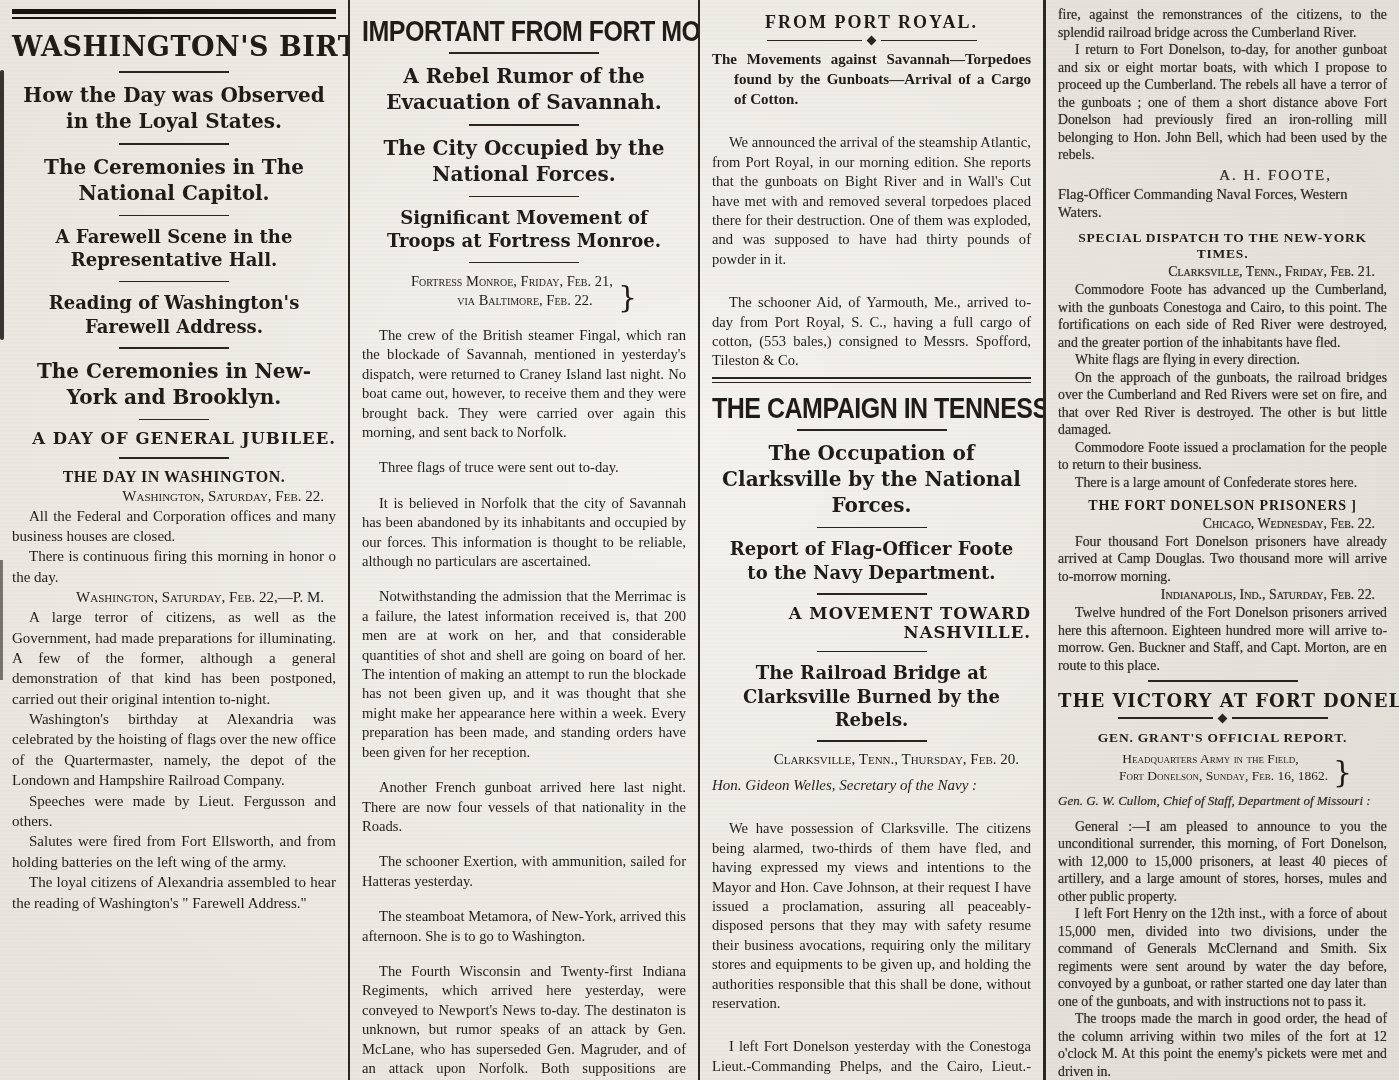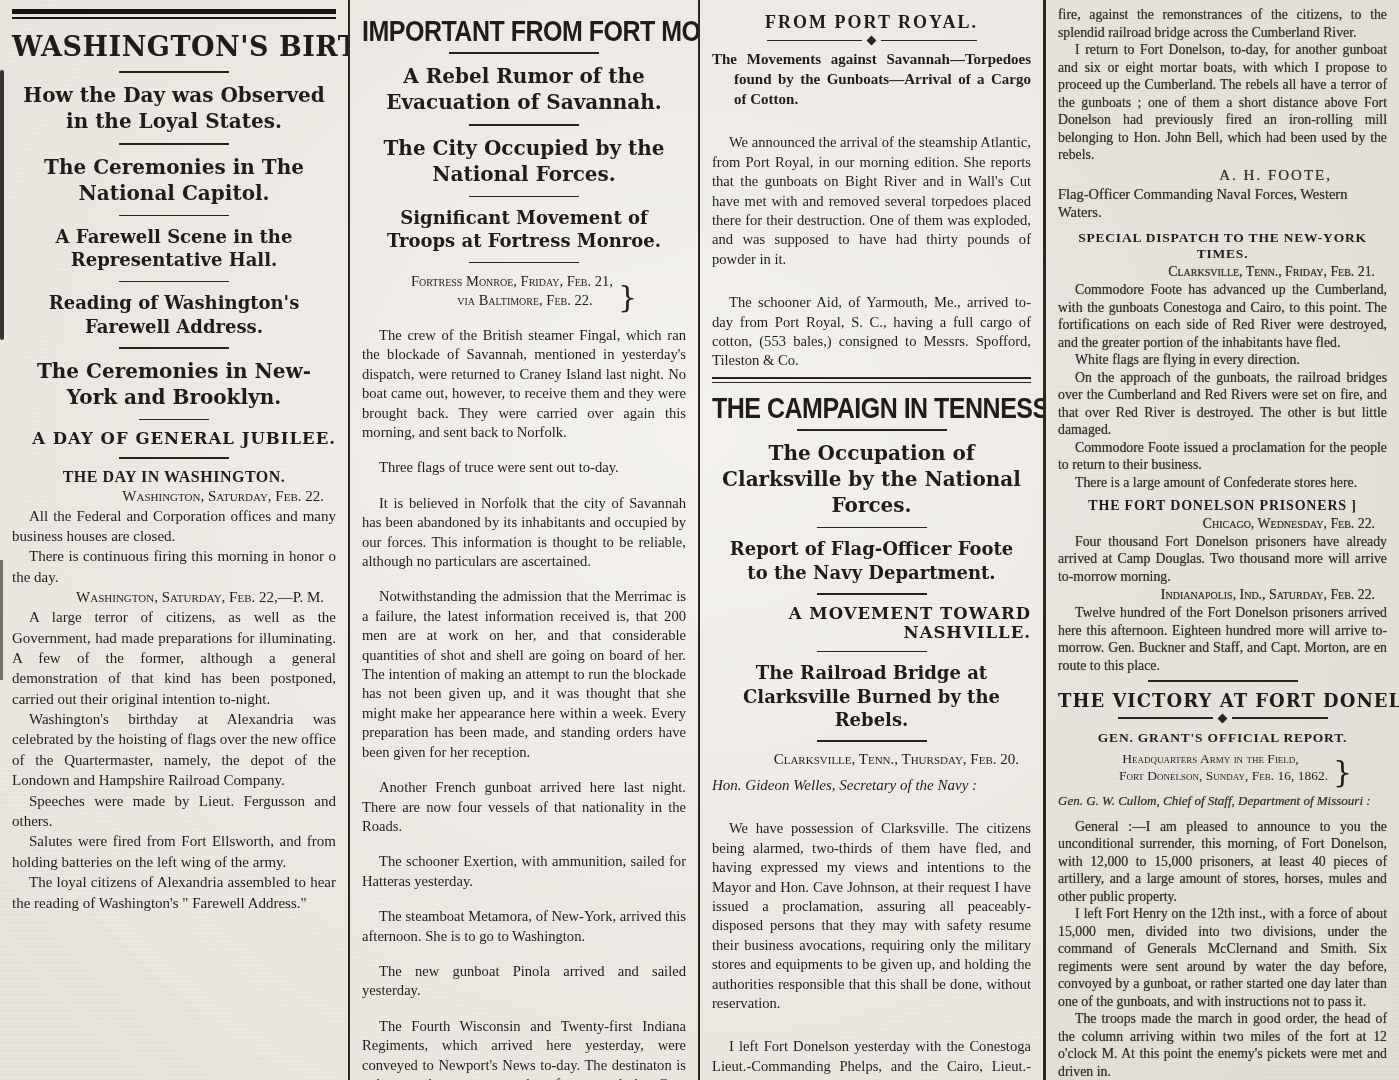--- a/index.html
+++ b/index.html
@@ -118,21 +118,20 @@
       </div>
       <div class="bd-brace">}</div>
     </div>
     <p class="para">The crew of the British steamer Fingal, which ran the blockade of Savannah, mentioned in yesterday's dispatch, were returned to Craney Island last night. No boat came out, however, to receive them and they were brought back. They were carried over again this morning, and sent back to Norfolk.</p>
     <p class="para">Three flags of truce were sent out to-day.</p>
     <p class="para">It is believed in Norfolk that the city of Savannah has been abandoned by its inhabitants and occupied by our forces. This information is thought to be reliable, although no particulars are ascertained.</p>
     <p class="para">Notwithstanding the admission that the Merrimac is a failure, the latest information received is, that 200 men are at work on her, and that considerable quantities of shot and shell are going on board of her. The intention of making an attempt to run the blockade has not been given up, and it was thought that she might make her appearance here within a week. Every preparation has been made, and standing orders have been given for her reception.</p>
     <p class="para">Another French gunboat arrived here last night. There are now four vessels of that nationality in the Roads.</p>
     <p class="para">The schooner Exertion, with ammunition, sailed for Hatteras yesterday.</p>
     <p class="para">The steamboat Metamora, of New-York, arrived this afternoon. She is to go to Washington.</p>
-    <p class="para">The new gunboat Pinola arrived and sailed yesterday.</p>
     <p class="para">The Fourth Wisconsin and Twenty-first Indiana Regiments, which arrived here yesterday, were conveyed to Newport's News to-day. The destinaton is unknown, but rumor speaks of an attack by Gen. McLane, who has superseded Gen. Magruder, and of an attack upon Norfolk. Both suppositions are probably incorrect. More troops are expected here shortly, and large quantities of arms are arriving.</p>
     <div class="rule w3 thin"></div>
   </div>
 
   <div class="col col3">
     <div class="sect-head" style="font-size:18px;letter-spacing:2px;">FROM PORT ROYAL.</div>
     <div class="divider-fancy">
         <span class="dia"></span>
       </div>
     <p class="lead-bold">The Movements against Savannah—Torpedoes found by the Gunboats—Arrival of a Cargo of Cotton.</p>

